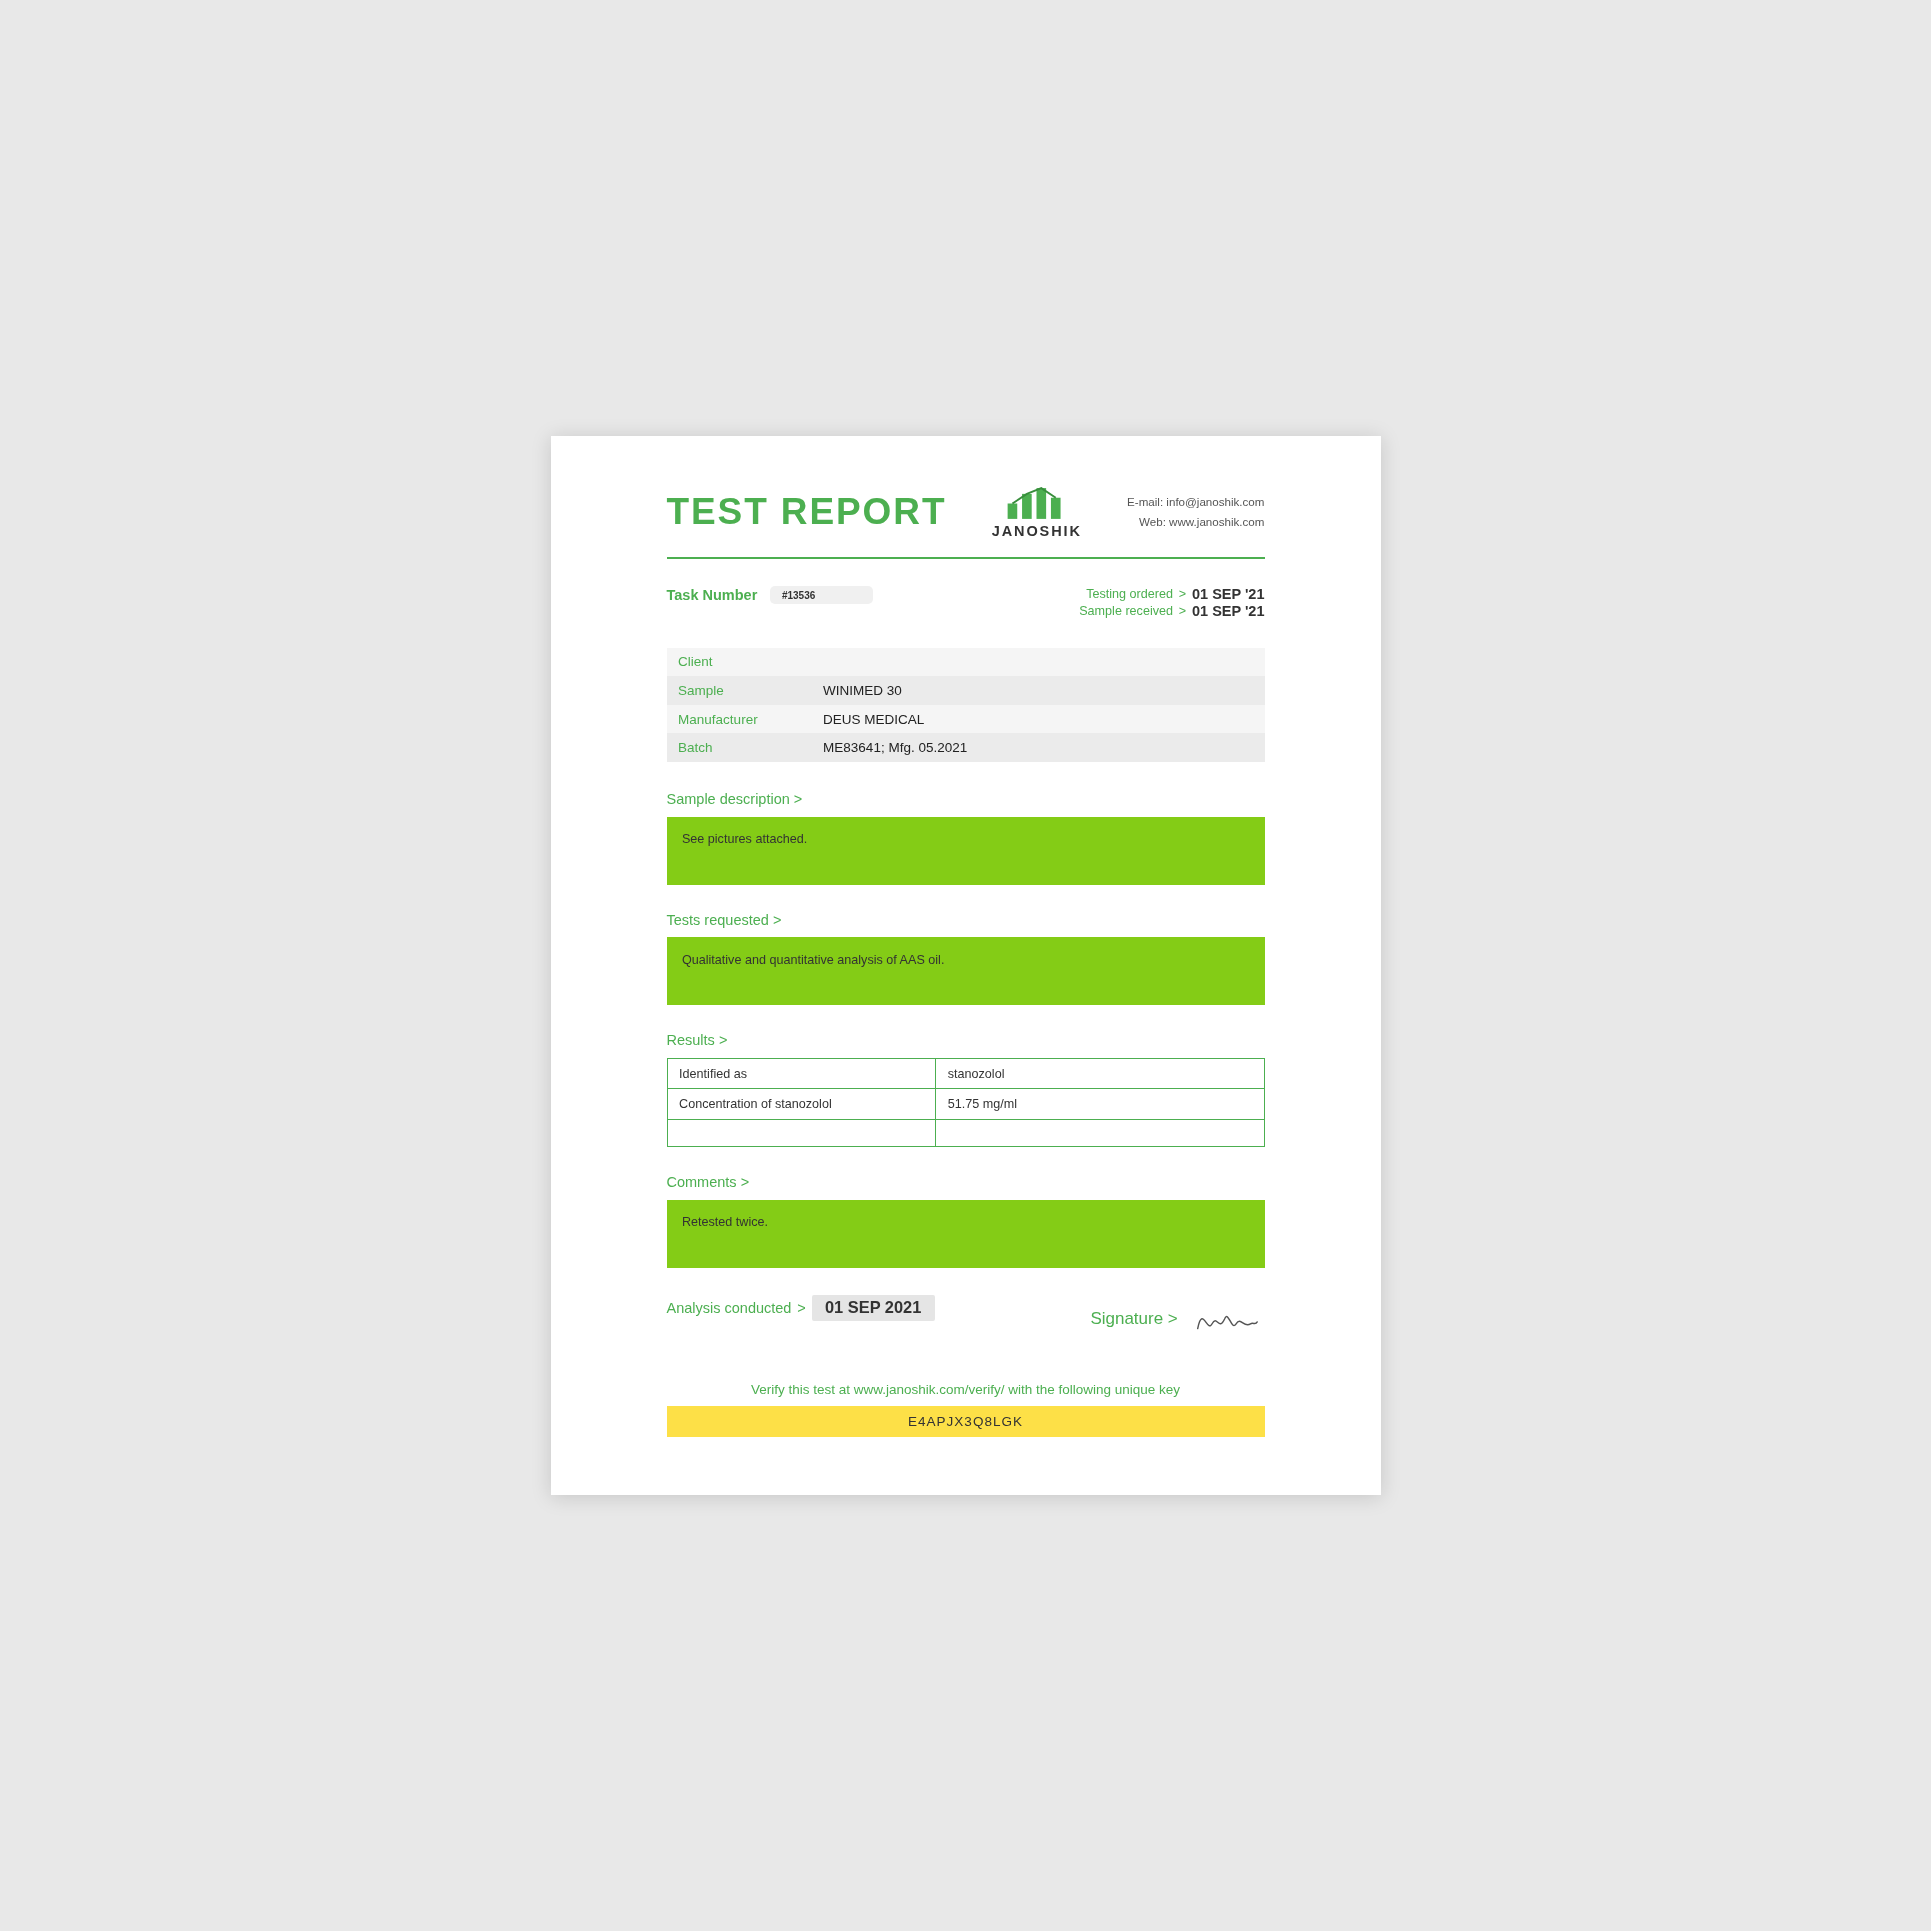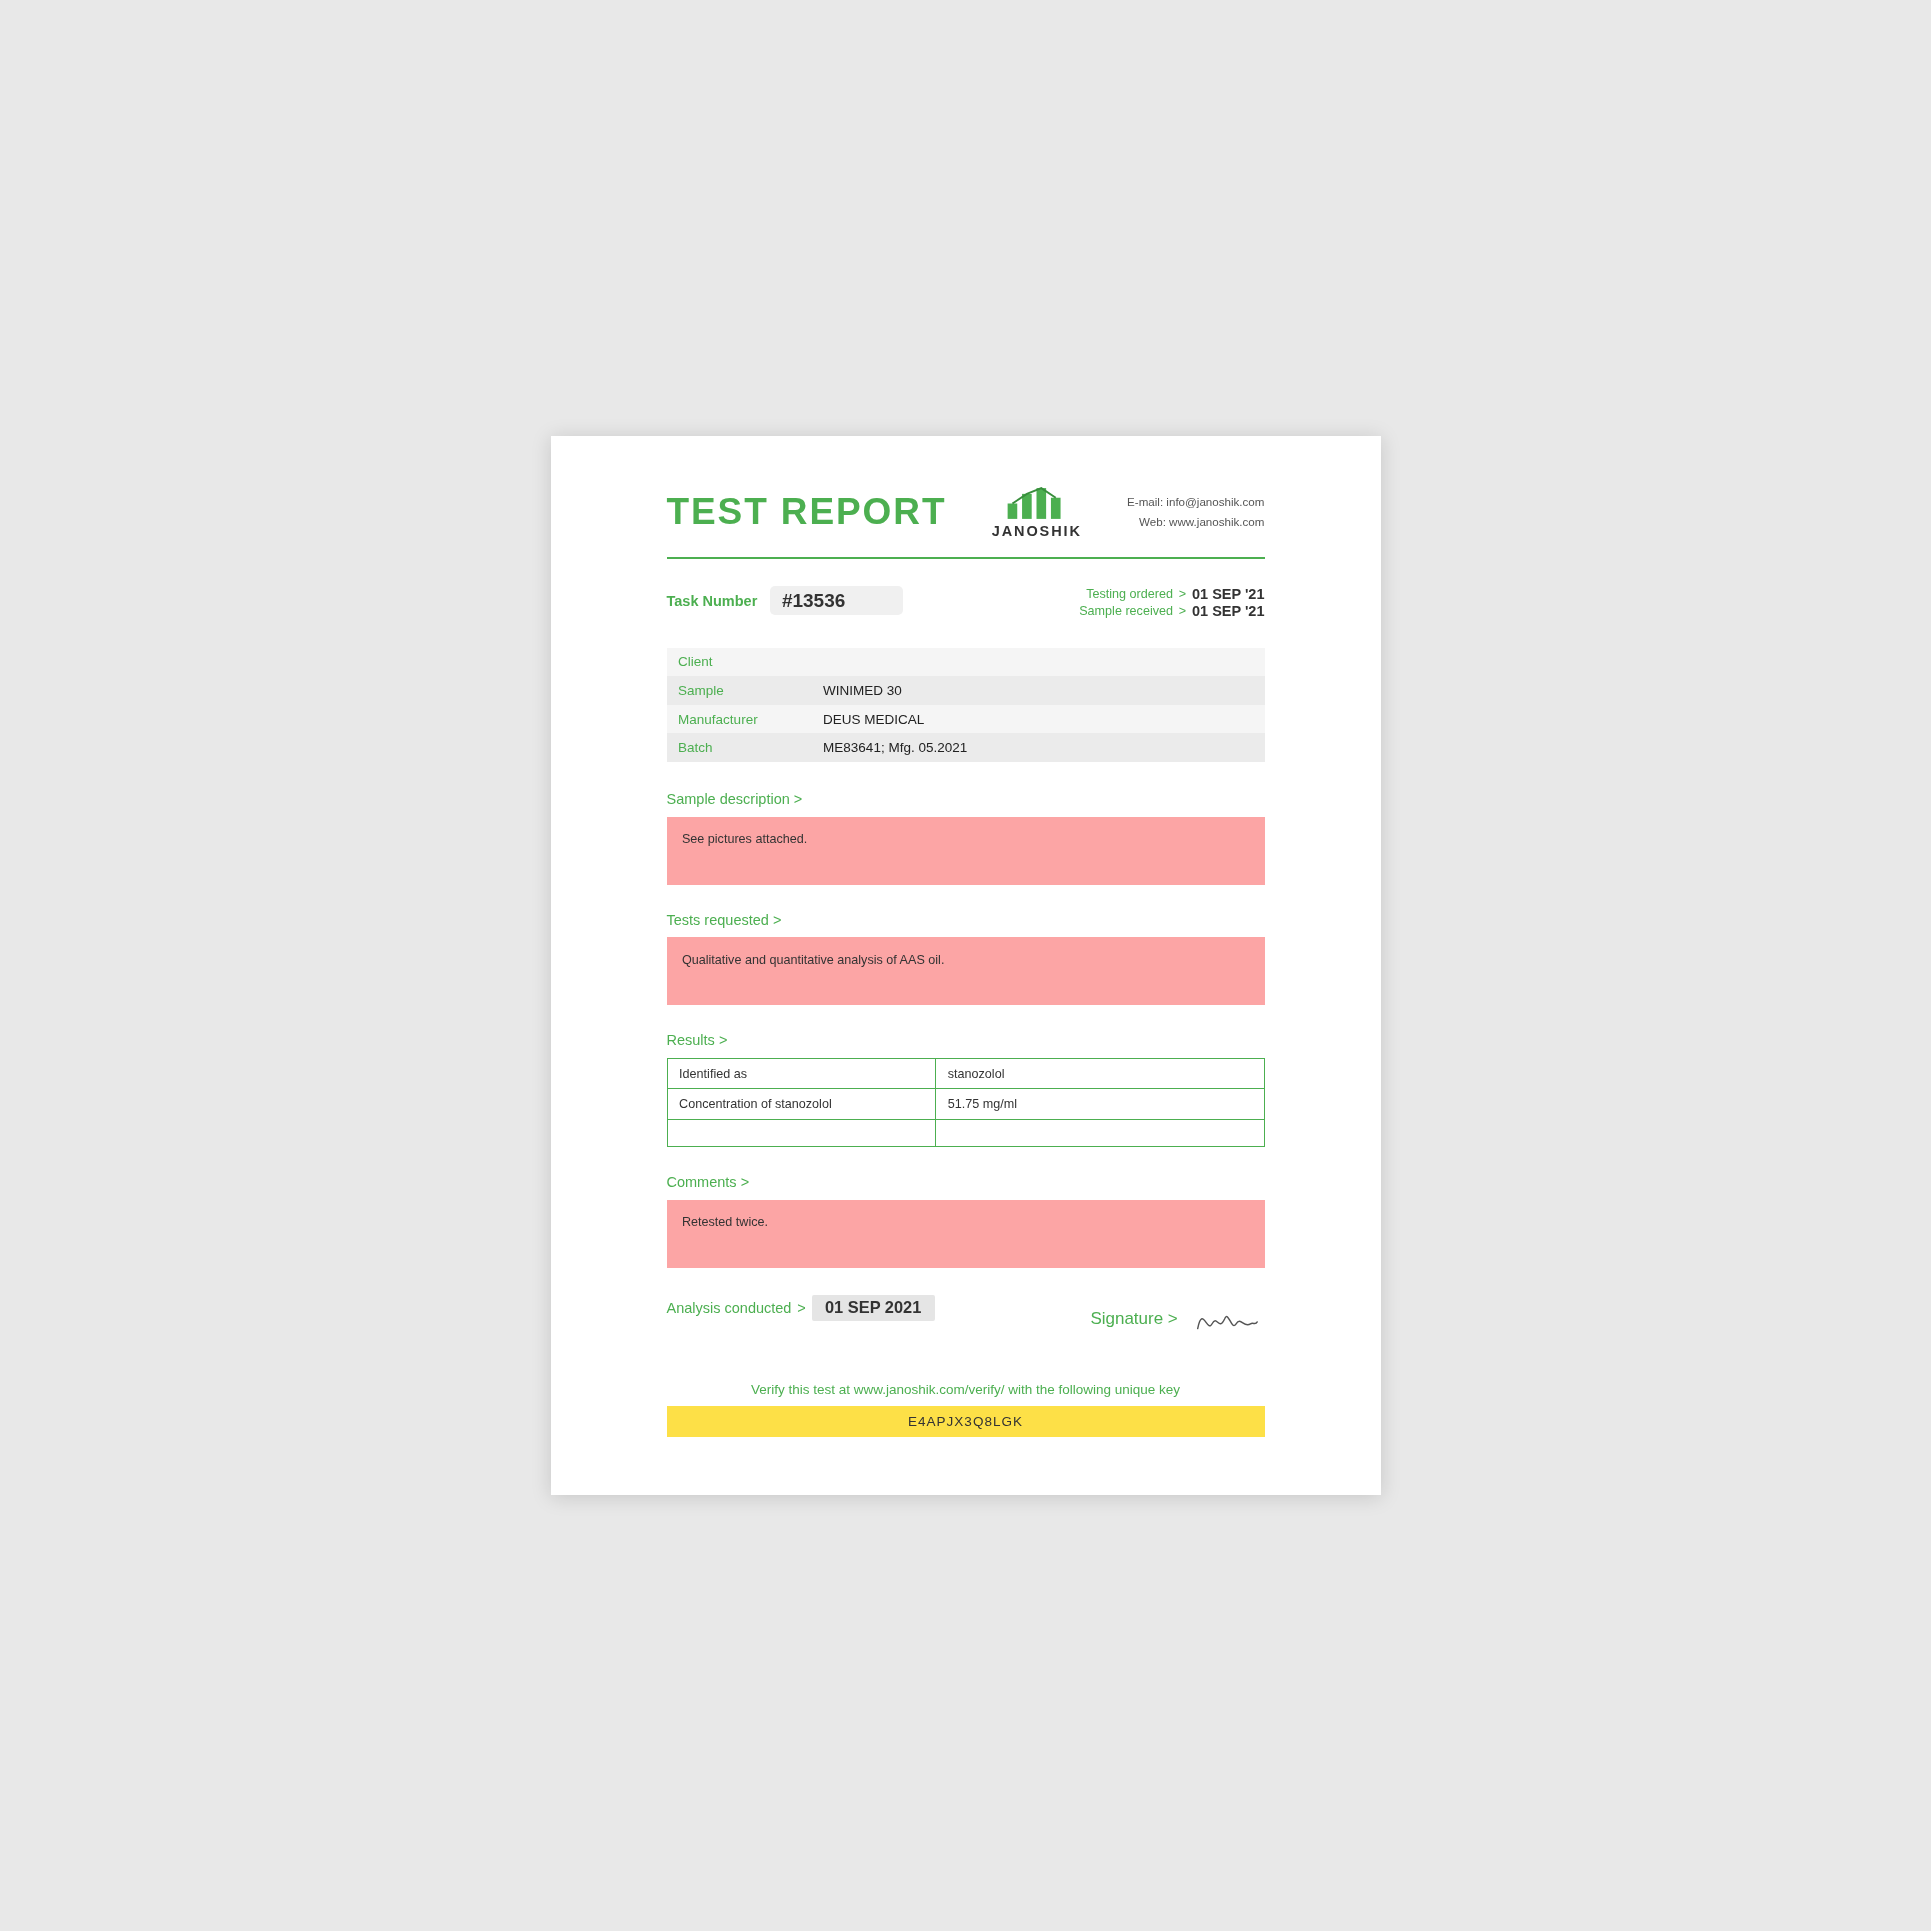--- a/index.html
+++ b/index.html
@@ -67,21 +67,21 @@
       display: flex;
       align-items: center;
       gap: 13px;
       font-weight: bold;
     }
     .task-label {
       color: #4caf50;
       font-size: 14.5px;
     }
     .task-value {
-      font-size: 19px;
+      font-size: 10px;
       color: #333;
       background: #f0f0f0;
       padding: 3.9px 58px 3.9px 11.6px;
       border-radius: 5px;
     }
     .dates-block {
       display: flex;
       flex-direction: column;
       gap: 1px;
       text-align: right;
@@ -133,21 +133,21 @@
     
     .section {
       margin-bottom: 27px;
     }
     .section-title {
       color: #4caf50;
       font-size: 14.5px;
       margin-bottom: 9.7px;
     }
     .section-box {
-      background: #fca5a5;
+      background: #84cc16;
       padding: 13.5px 15.4px;
       min-height: 68px;
       font-size: 12.6px;
       color: #333;
       line-height: 1.5;
     }
     
     .results-table {
       width: 100%;
       border-collapse: collapse;

